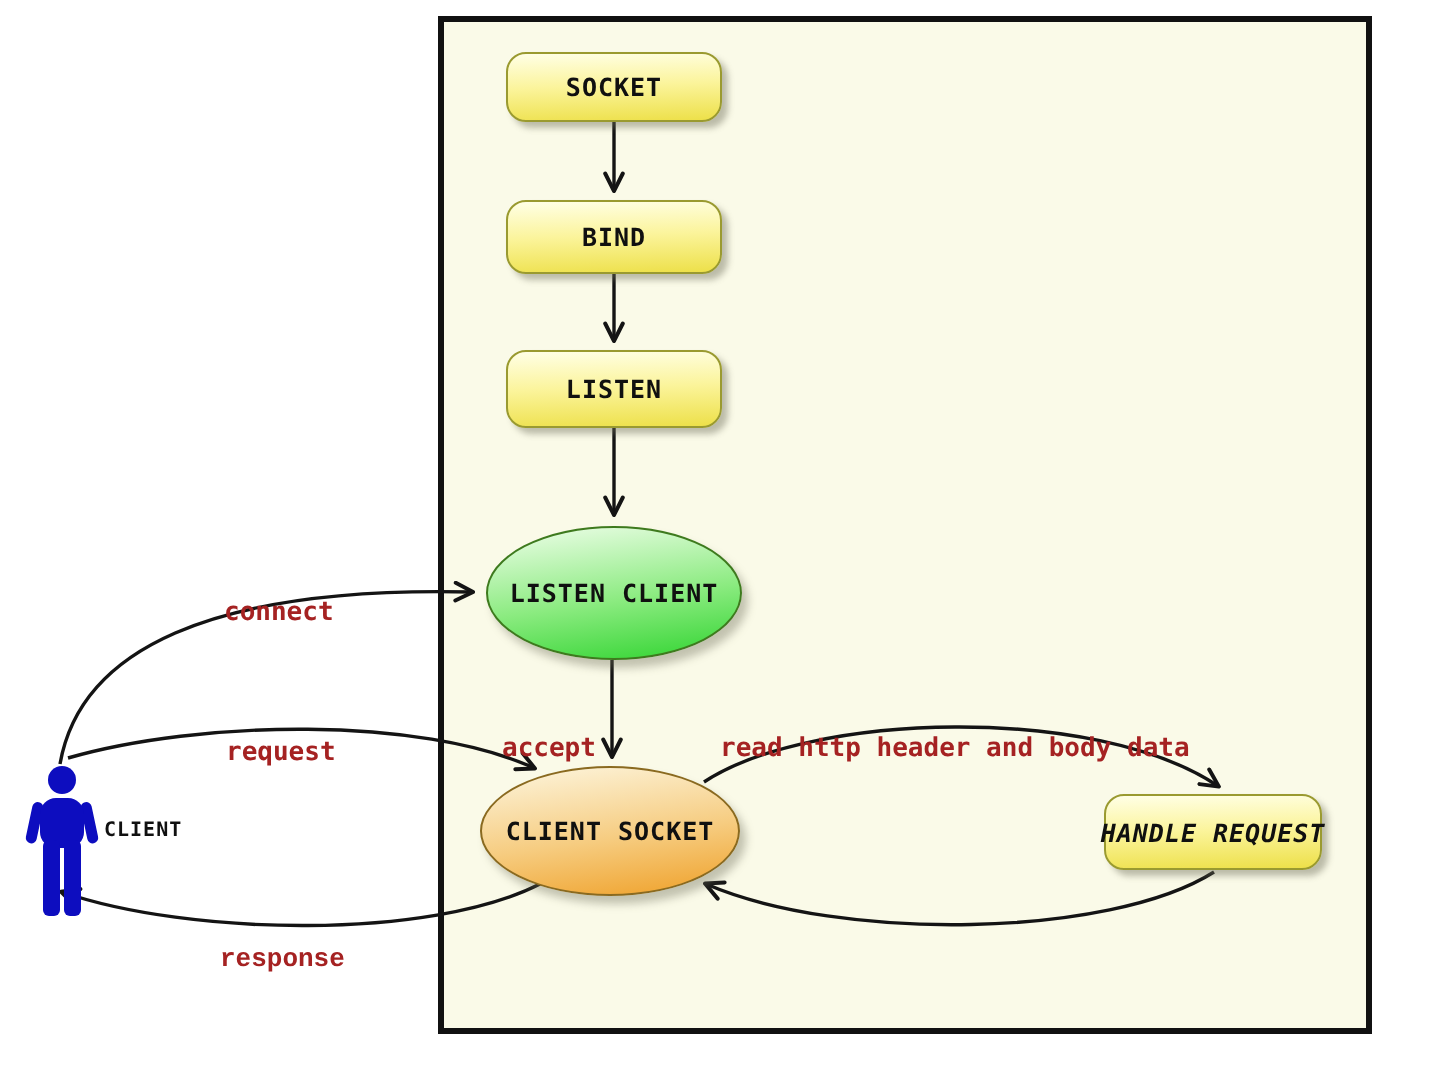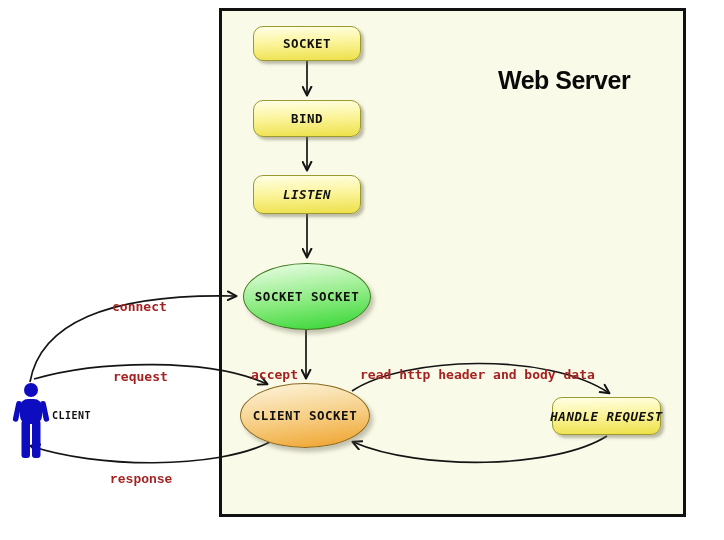--- a/index.html
+++ b/index.html
@@ -78,33 +78,32 @@
     <g fill="#0D0DBF">
       <circle cx="31" cy="390" r="7"></circle>
       <rect x="16.5" y="401" width="5.5" height="21" rx="2.7" transform="rotate(12 19 402)"></rect>
       <rect x="40" y="401" width="5.5" height="21" rx="2.7" transform="rotate(-12 43 402)"></rect>
       <rect x="20" y="399" width="22" height="25" rx="8"></rect>
       <rect x="21.5" y="420" width="8.5" height="38" rx="3"></rect>
       <rect x="32" y="420" width="8.5" height="38" rx="3"></rect>
     </g>
   </svg>
 
-  <div class="title">Web Server</div>
 
   <div class="node-box" style="left:253px;top:26px;width:108px;height:35px;">
     <span>SOCKET</span>
   </div>
   <div class="node-box" style="left:253px;top:100px;width:108px;height:37px;">
     <span>BIND</span>
   </div>
-  <div class="node-box" style="left:253px;top:175px;width:108px;height:39px;font-style:italic;">
+  <div class="node-box" style="left:253px;top:175px;width:108px;height:39px;">
     <span>LISTEN</span>
   </div>
   <div class="ellipse listen-socket" style="left:243px;top:263px;width:128px;height:67px;">
-    <span>SOCKET SOCKET</span>
+    <span>LISTEN CLIENT</span>
   </div>
   <div class="ellipse client-socket" style="left:240px;top:383px;width:130px;height:65px;">
     <span>CLIENT SOCKET</span>
   </div>
   <div class="node-box" style="left:552px;top:397px;width:109px;height:38px;font-style:italic;">
     <span>HANDLE REQUEST</span>
   </div>
 
   <div class="client-label">CLIENT</div>
 

